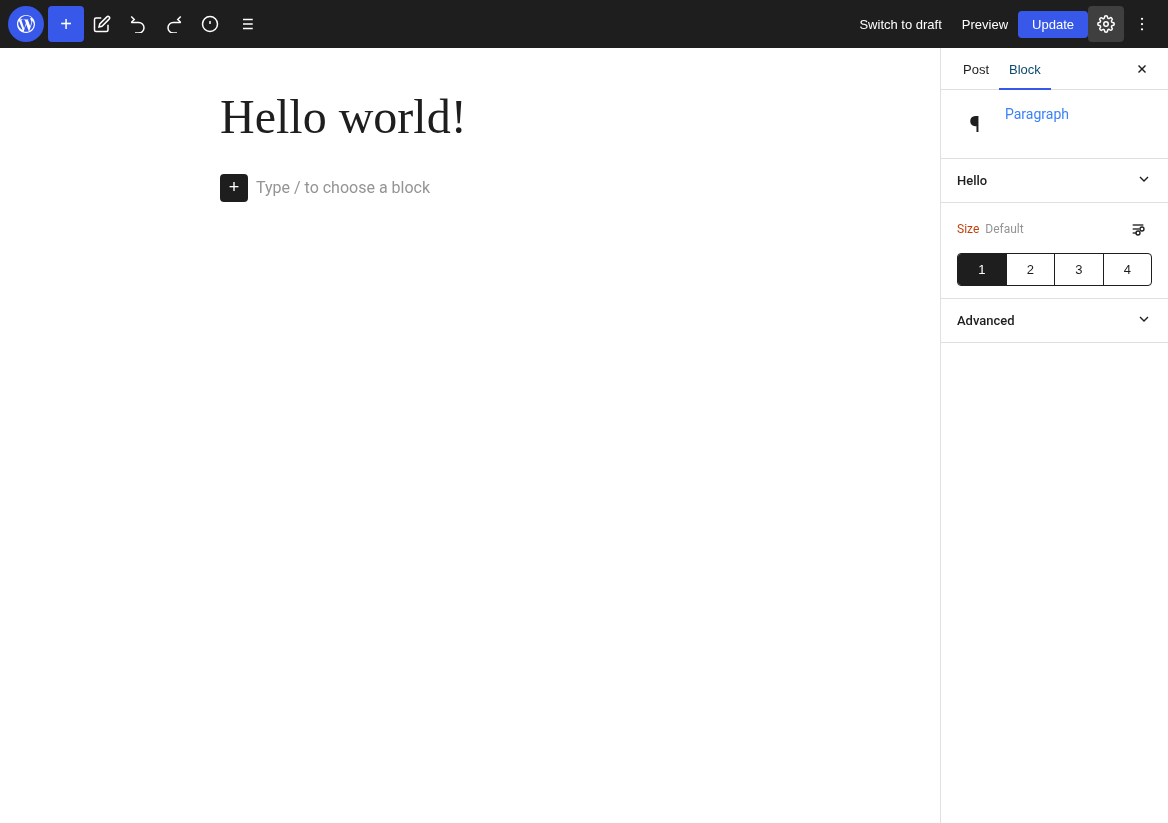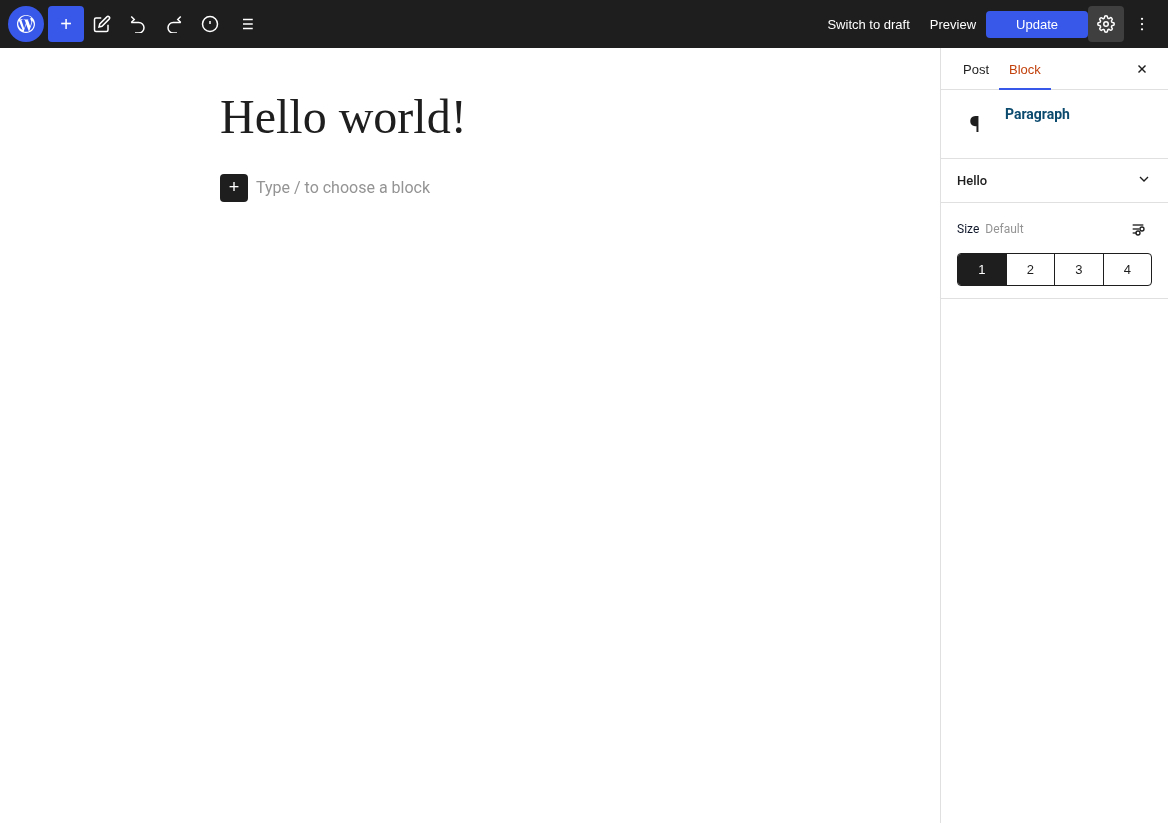--- a/index.html
+++ b/index.html
@@ -69,21 +69,21 @@
       font-size: 13px;
       padding: 6px 10px;
       border-radius: 4px;
     }
     .update-btn {
       background: #3858e9;
       border: none;
       color: #fff;
       cursor: pointer;
       font-size: 13px;
-      padding: 6px 30px;
+      padding: 6px 14px;
       border-radius: 4px;
       font-weight: 500;
     }
     .settings-btn {
       width: 36px;
       height: 36px;
       border: none;
       background: rgba(255,255,255,0.15);
       color: #fff;
       cursor: pointer;
@@ -181,21 +181,21 @@
     .tab-btn {
       background: transparent;
       border: none;
       cursor: pointer;
       padding: 14px 10px 12px;
       font-size: 13px;
       color: #1e1e1e;
       position: relative;
     }
     .tab-btn.active {
-      color: #c2410c;
+      color: #0c4a6e;
     }
     .tab-btn.active::after {
       content: '';
       position: absolute;
       bottom: -1px;
       left: 0;
       right: 0;
       height: 2px;
       background: #3858e9;
     }
@@ -234,22 +234,22 @@
       display: flex;
       align-items: center;
       justify-content: center;
       font-size: 22px;
       color: #1e1e1e;
       flex-shrink: 0;
     }
     .block-info-text { flex: 1; }
     .block-name {
       font-size: 14px;
-      font-weight: 700;
-      color: #0c4a6e;
+      font-weight: 400;
+      color: #3b82f6;
       margin-bottom: 16px;
     }
     .block-description {
       font-size: 12px;
       color: #757575;
       line-height: 1.4;
     }
 
     
     .panel-section {
@@ -297,21 +297,21 @@
     }
 
     
     .size-row {
       display: flex;
       align-items: center;
       margin-bottom: 10px;
     }
     .size-label {
       font-size: 12px;
-      color: #0f172a;
+      color: #c2410c;
       margin-right: 6px;
     }
     .size-value {
       font-size: 12px;
       color: #949494;
     }
     .size-filter-btn {
       margin-left: auto;
       width: 28px;
       height: 28px;
@@ -476,17 +476,27 @@
           </div>
           <div class="font-size-buttons" id="font-size-buttons">
               <button class="font-size-btn active">1</button>
               <button class="font-size-btn">2</button>
               <button class="font-size-btn">3</button>
               <button class="font-size-btn">4</button>
             </div>
         </div>
       </div>
 
+      <div class="panel-section">
+        <div class="panel-header">
+          <span class="panel-title">Advanced</span>
+          <span class="chevron">
+            <svg width="16" height="16" viewBox="0 0 24 24" fill="none" stroke="#1e1e1e" stroke-width="2">
+              <polyline points="6 9 12 15 18 9"></polyline>
+            </svg>
+          </span>
+        </div>
+      </div>
 
     </div>
   </div>
 
 </div>
 
 </body></html>

